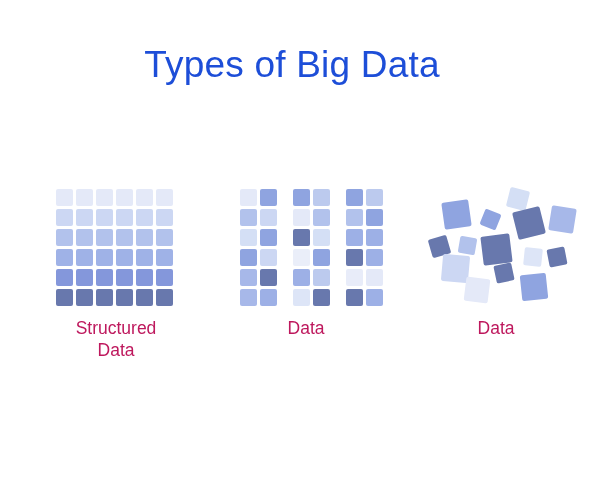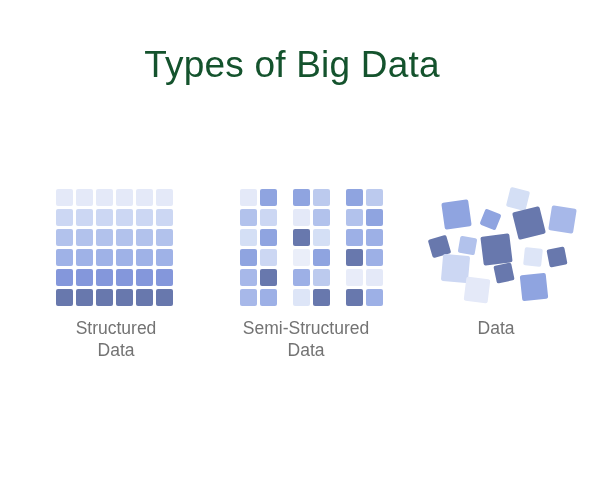--- a/index.html
+++ b/index.html
@@ -23,21 +23,21 @@
   
   #title {
     position: absolute;
     top: 44px;
     left: 0;
     width: 584px;
     text-align: center;
     font-size: 37px;
     font-weight: 400;
     letter-spacing: 0.2px;
-    color: #14532d;
+    color: #1d4ed8;
     line-height: 1.15;
     white-space: nowrap;
   }
 
   
   #panels {
     position: absolute;
     top: 185px;
     left: 0;
     width: 612px;
@@ -59,21 +59,21 @@
     position: relative;
     width: 135px;
     height: 122px;
   }
 
   .caption {
     margin-top: 10px;
     text-align: center;
     font-size: 17.5px;
     font-weight: 400;
-    color: #737373;
+    color: #be185d;
     line-height: 1.28;
     width: 190px;
   }
   .caption .line2 { display: block; }
 
   
   .cell {
     position: absolute;
     border-radius: 2px;
   }
@@ -171,21 +171,20 @@
           <div class="cell" style="left: 107px; top: 84px; width: 17px; height: 17px; background: rgb(232, 236, 249);"></div>
           <div class="cell" style="left: 127px; top: 84px; width: 17px; height: 17px; background: rgb(228, 233, 248);"></div>
           <div class="cell" style="left: 1px; top: 104px; width: 17px; height: 17px; background: rgb(167, 184, 233);"></div>
           <div class="cell" style="left: 21px; top: 104px; width: 17px; height: 17px; background: rgb(157, 176, 230);"></div>
           <div class="cell" style="left: 54px; top: 104px; width: 17px; height: 17px; background: rgb(221, 229, 247);"></div>
           <div class="cell" style="left: 74px; top: 104px; width: 17px; height: 17px; background: rgb(104, 120, 173);"></div>
           <div class="cell" style="left: 107px; top: 104px; width: 17px; height: 17px; background: rgb(104, 120, 173);"></div>
           <div class="cell" style="left: 127px; top: 104px; width: 17px; height: 17px; background: rgb(157, 176, 230);"></div>
         </div>
       <div class="caption">
-        <span>Semi-Structured</span>
         <span class="line2">Data</span>
       </div>
     </div>
 
     <div class="panel">
       <div class="graphic" id="graphic-unstructured">
           <div class="chip" style="left: 14px; top: 16px; width: 27px; height: 27px; background: rgb(143, 164, 224); transform: rotate(-8deg);"></div>
           <div class="chip" style="left: 53px; top: 26px; width: 17px; height: 17px; background: rgb(143, 164, 224); transform: rotate(22deg);"></div>
           <div class="chip" style="left: 79px; top: 4px; width: 20px; height: 20px; background: rgb(212, 223, 245); transform: rotate(14deg);"></div>
           <div class="chip" style="left: 86px; top: 24px; width: 28px; height: 28px; background: rgb(104, 120, 173); transform: rotate(-14deg);"></div>

